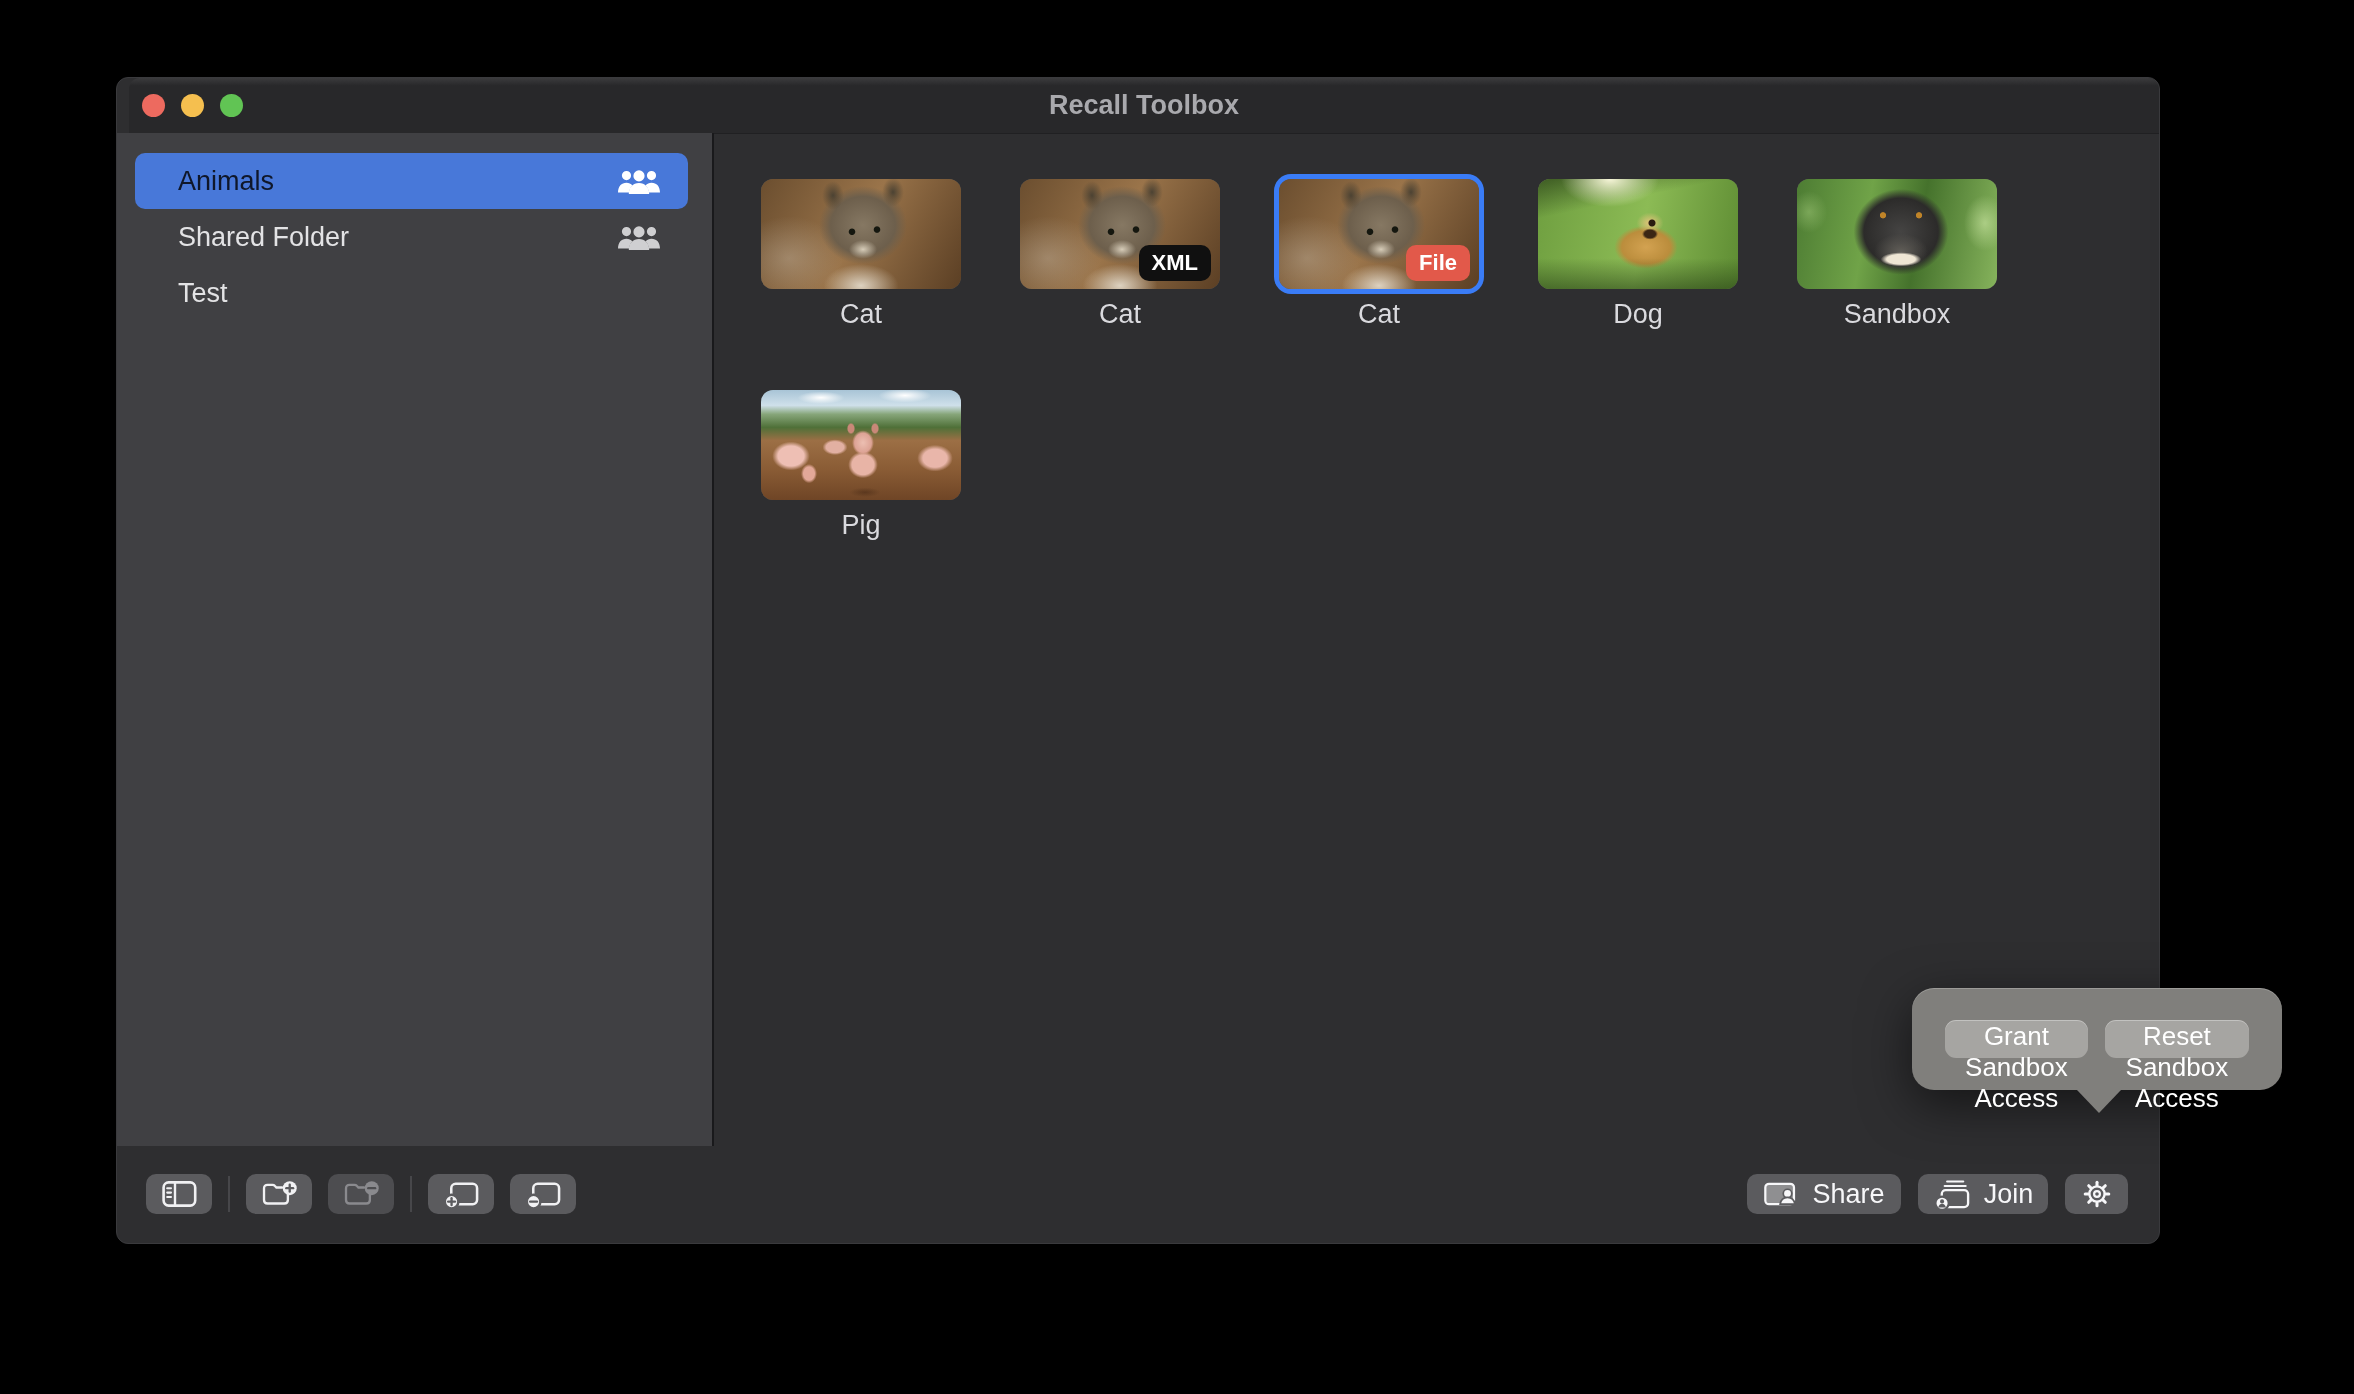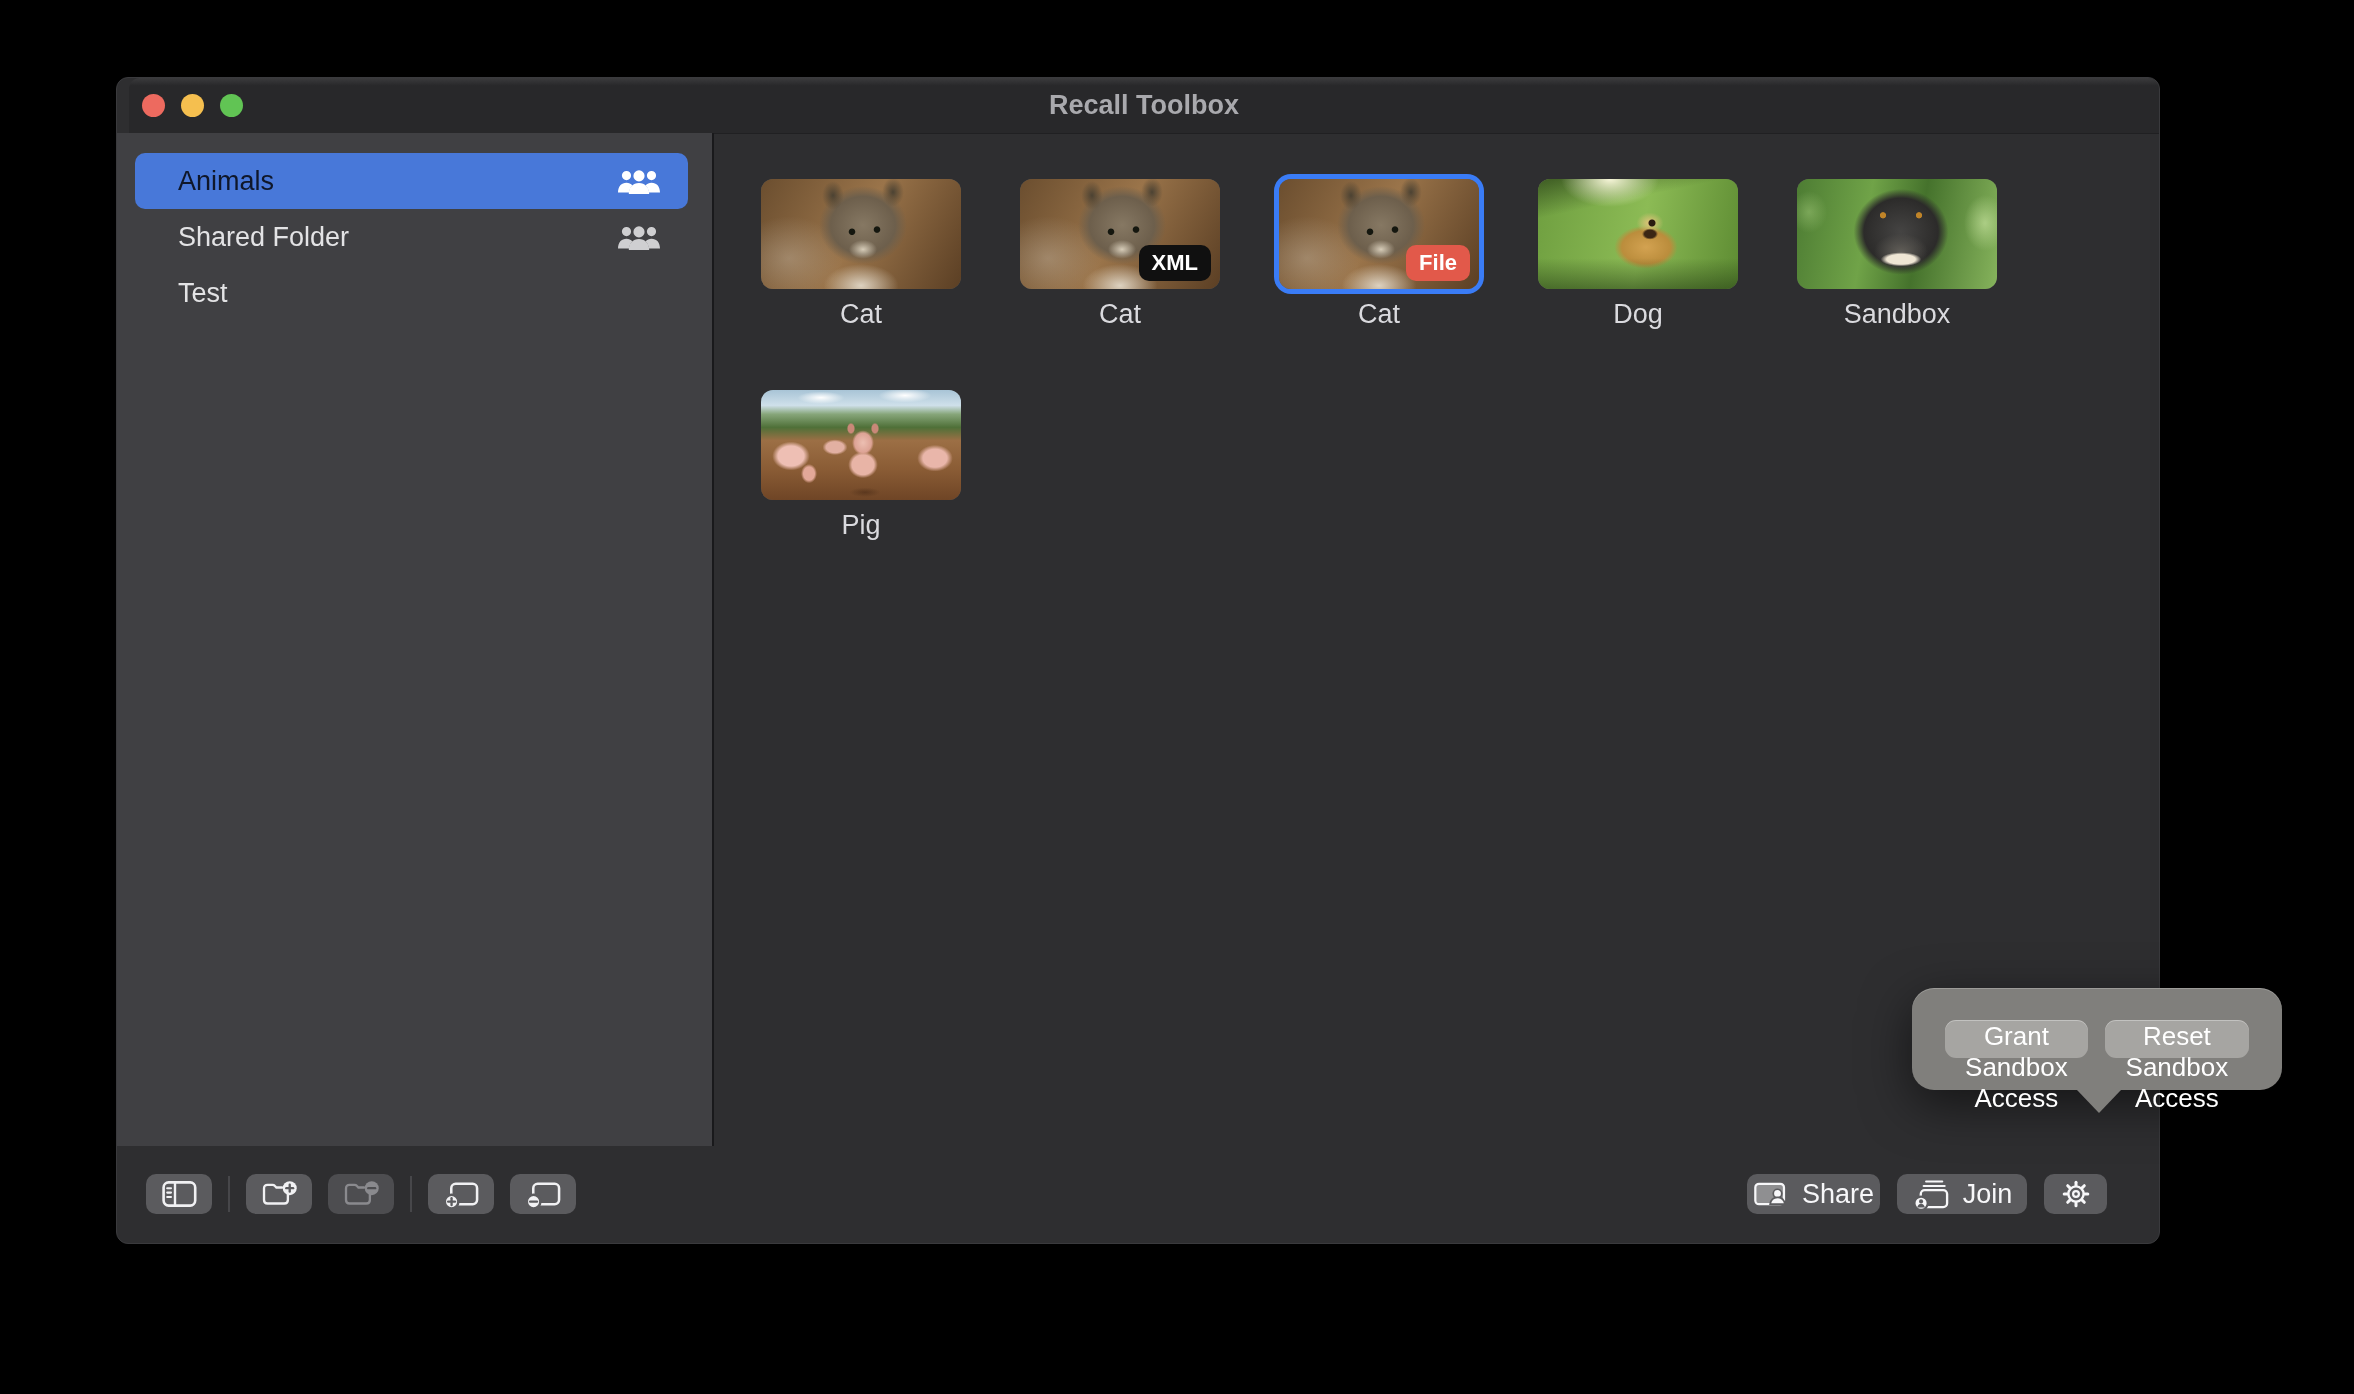--- a/index.html
+++ b/index.html
@@ -108,21 +108,21 @@
     linear-gradient(#a8c4d6 0%,#cfe0ea 14%,#87a67a 22%,#4f7038 34%,#9c6f45 46%,#8a5c35 72%,#6f4526 100%);}
   
   .footer-left{position:absolute;left:29px;top:1096px;display:flex;align-items:center;gap:16px;}
   .tool-btn{--btn:#5b5b5e;width:66px;height:40px;border-radius:10px;background:var(--btn);
     color:#f1f1f3;display:flex;align-items:center;justify-content:center;border:none;padding:0;}
   .tool-btn.disabled{--btn:#4d4d50;background:var(--btn);color:#8a8a8e;}
   .tb-divider{width:2px;height:36px;background:#47474a;}
   .footer-right{position:absolute;top:1096px;left:1630px;display:flex;gap:17px;align-items:center;}
   .fbtn{--btn:#5b5b5e;height:40px;border-radius:10px;background:var(--btn);border:none;
     color:#f7f7f9;font-size:27px;font-family:inherit;display:flex;align-items:center;justify-content:center;gap:12px;padding:0;}
-  .btn-share{width:133px;align-items:center;} .btn-join{width:130px;} .btn-gear{width:63px;}
+  .btn-share{width:154px;align-items:center;} .btn-join{width:130px;} .btn-gear{width:63px;}
   .icon{display:block;} .icon svg{display:block;width:100%;height:100%;}
   .i-people{width:46px;height:30px;}
   .i-tool{width:37px;height:30px;}
   .i-share{width:37px;height:30px;}
   .i-join{width:39px;height:32px;}
   .i-gear{width:34px;height:34px;}
   
   .popover{
     position:absolute;left:1912px;top:988px;width:370px;box-sizing:border-box;
     background:var(--pop);border-radius:22px;padding:32px 33px;

